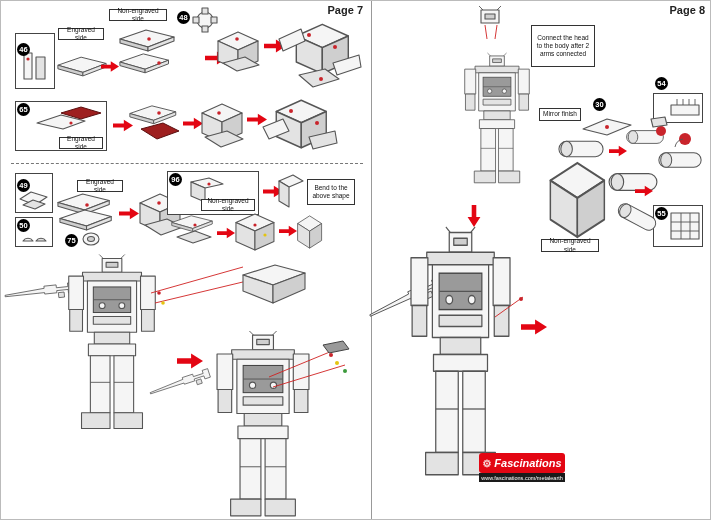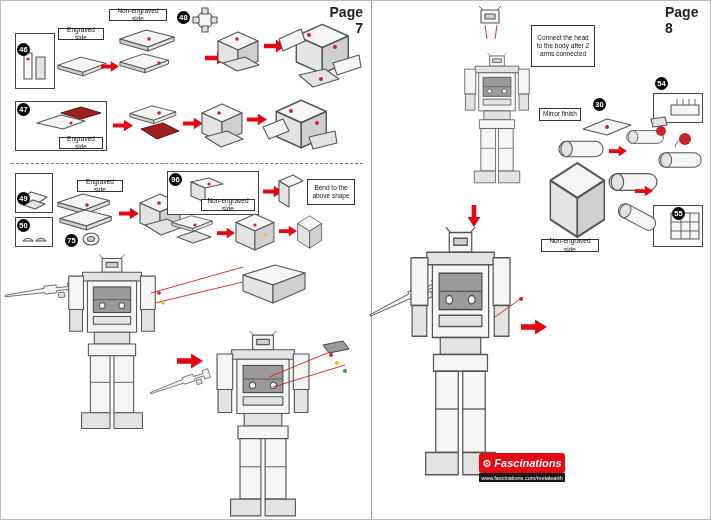--- a/index.html
+++ b/index.html
@@ -1,20 +1,20 @@
 <!DOCTYPE html>
 <html><head>
 <meta charset="utf-8">
 <style>
   * { margin:0; padding:0; box-sizing:border-box; }
   body { font-family:"Liberation Sans", sans-serif; background:#888; }
   .sheet { position:relative; width:711px; height:520px; background:#fff;
            border:1px solid #bbb; overflow:hidden; }
   .abs { position:absolute; }
-  .page-label { font-size:14px; font-weight:bold; color:#222; }
+  .page-label { font-size:11px; font-weight:bold; color:#222; }
   .badge { width:13px; height:13px; border-radius:50%; background:#000; color:#fff;
            font-size:7.5px; font-weight:bold; display:flex; align-items:center;
            justify-content:center; z-index:5; }
   .callout { border:1px solid #333; background:#fff; font-size:6.5px; color:#111;
              display:flex; align-items:center; justify-content:center; text-align:center;
              padding:1px 2px; line-height:1.25; z-index:4; }
   .stepbox { border:1px solid #444; background:#fff; }
   .vdivider { width:1px; background:#999; }
   .hdash { border-top:1px dashed #777; }
   svg { overflow:visible; }
@@ -145,21 +145,21 @@
     <use href="#box3d" transform="translate(20,10) scale(1.3)"></use>
     <polygon points="4,26 26,16 30,28 8,38" class="part"></polygon>
     <polygon points="58,50 84,42 86,54 62,62" class="part"></polygon>
     <polygon points="24,62 50,56 64,66 38,74" class="part2"></polygon>
     <circle cx="34" cy="22" r="2" class="rdot"></circle>
     <circle cx="60" cy="34" r="2" class="rdot"></circle>
     <circle cx="46" cy="66" r="2" class="rdot"></circle>
   </svg>
 
   <div class="abs stepbox" style="left:14px;top:100px;width:92px;height:50px"></div>
-  <div class="abs badge" style="left:16px;top:102px">47</div>
+  <div class="abs badge" style="left:16px;top:102px">65</div>
   <svg class="abs" style="left:34px;top:104px" width="70" height="32" viewBox="0 0 70 32">
     <polygon points="2,18 26,10 50,16 28,24" class="part"></polygon>
     <polygon points="26,8 46,2 66,8 46,14" class="redpart"></polygon>
     <circle cx="36" cy="18" r="1.6" class="rdot"></circle>
   </svg>
   <div class="abs callout" style="left:58px;top:136px;width:44px;height:12px">Engraved side</div>
 
   <svg class="abs" style="left:112px;top:118px" width="20" height="13" viewBox="0 0 24 14">
       <use href="#arrowR"></use>
     </svg>
@@ -188,21 +188,21 @@
     <use href="#box3d" transform="translate(14,6) scale(1.25)"></use>
     <polygon points="2,34 22,26 28,38 8,46" class="part"></polygon>
     <polygon points="48,44 74,38 76,50 52,56" class="part2"></polygon>
     <circle cx="30" cy="18" r="2" class="rdot"></circle>
     <circle cx="56" cy="30" r="2" class="rdot"></circle>
   </svg>
 
   <div class="abs hdash" style="left:10px;top:162px;width:352px;height:1px"></div>
 
   <div class="abs stepbox" style="left:14px;top:172px;width:38px;height:40px"></div>
-  <div class="abs badge" style="left:16px;top:191px">49</div>
+  <div class="abs badge" style="left:16px;top:178px">49</div>
   <svg class="abs" style="left:18px;top:188px" width="30" height="22" viewBox="0 0 30 22">
     <polygon points="1,10 12,3 28,8 16,16" class="part"></polygon>
     <polygon points="4,16 14,11 26,15 16,20" class="part2"></polygon>
   </svg>
 
   <div class="abs callout" style="left:76px;top:179px;width:46px;height:12px">Engraved side</div>
 
   <div class="abs stepbox" style="left:14px;top:216px;width:38px;height:30px"></div>
   <div class="abs badge" style="left:16px;top:218px">50</div>
   <svg class="abs" style="left:20px;top:228px" width="28" height="16" viewBox="0 0 28 16">
@@ -306,21 +306,21 @@
     <line x1="2" y1="36" x2="70" y2="8" class="rline"></line>
     <line x1="6" y1="46" x2="78" y2="24" class="rline"></line>
     <polygon points="56,4 76,0 82,8 62,12" class="dark"></polygon>
     <circle cx="70" cy="22" r="2" class="ydot"></circle>
     <circle cx="78" cy="30" r="2" class="gdot"></circle>
     <circle cx="64" cy="14" r="2" class="rdot"></circle>
   </svg>
 
   <div class="abs vdivider" style="left:370px;top:0;height:520px"></div>
 
-  <div class="abs page-label" style="left:664px;top:3px;width:40px;">Page 8</div>
+  <div class="abs page-label" style="left:664px;top:3px;width:40px;text-align:right">Page 8</div>
 
   <svg class="abs" style="left:476px;top:5px" width="26" height="22" viewBox="0 0 26 22">
     <rect x="4" y="4" width="18" height="13" class="part"></rect>
     <rect x="8" y="8" width="10" height="5" class="part3"></rect>
     <line x1="6" y1="4" x2="2" y2="0" class="thin"></line>
     <line x1="20" y1="4" x2="24" y2="0" class="thin"></line>
   </svg>
   <svg class="abs" style="left:470px;top:24px" width="40" height="16" viewBox="0 0 40 16">
     <line x1="14" y1="0" x2="16" y2="14" class="rline"></line>
     <line x1="26" y1="0" x2="24" y2="14" class="rline"></line>
@@ -375,21 +375,21 @@
       <use href="#cylH"></use>
     </svg>
   <svg class="abs" style="left:634px;top:184px" width="18" height="12" viewBox="0 0 24 14">
       <use href="#arrowR"></use>
     </svg>
   <svg class="abs" style="left:656px;top:140px" width="46" height="38" viewBox="0 0 50 20">
       <use href="#cylH"></use>
     </svg>
 
   <div class="abs stepbox" style="left:652px;top:204px;width:50px;height:42px"></div>
-  <div class="abs badge" style="left:671px;top:206px">55</div>
+  <div class="abs badge" style="left:654px;top:206px">55</div>
   <svg class="abs" style="left:668px;top:210px" width="32" height="32" viewBox="0 0 32 32">
     <rect x="2" y="2" width="28" height="26" class="part"></rect>
     <line x1="2" y1="11" x2="30" y2="11" class="thin"></line>
     <line x1="2" y1="20" x2="30" y2="20" class="thin"></line>
     <line x1="12" y1="2" x2="12" y2="28" class="thin"></line>
     <line x1="21" y1="2" x2="21" y2="28" class="thin"></line>
   </svg>
 
   <svg class="abs" style="left:614px;top:206px;transform:rotate(28deg)" width="44" height="20" viewBox="0 0 50 20">
       <use href="#cylH"></use>

